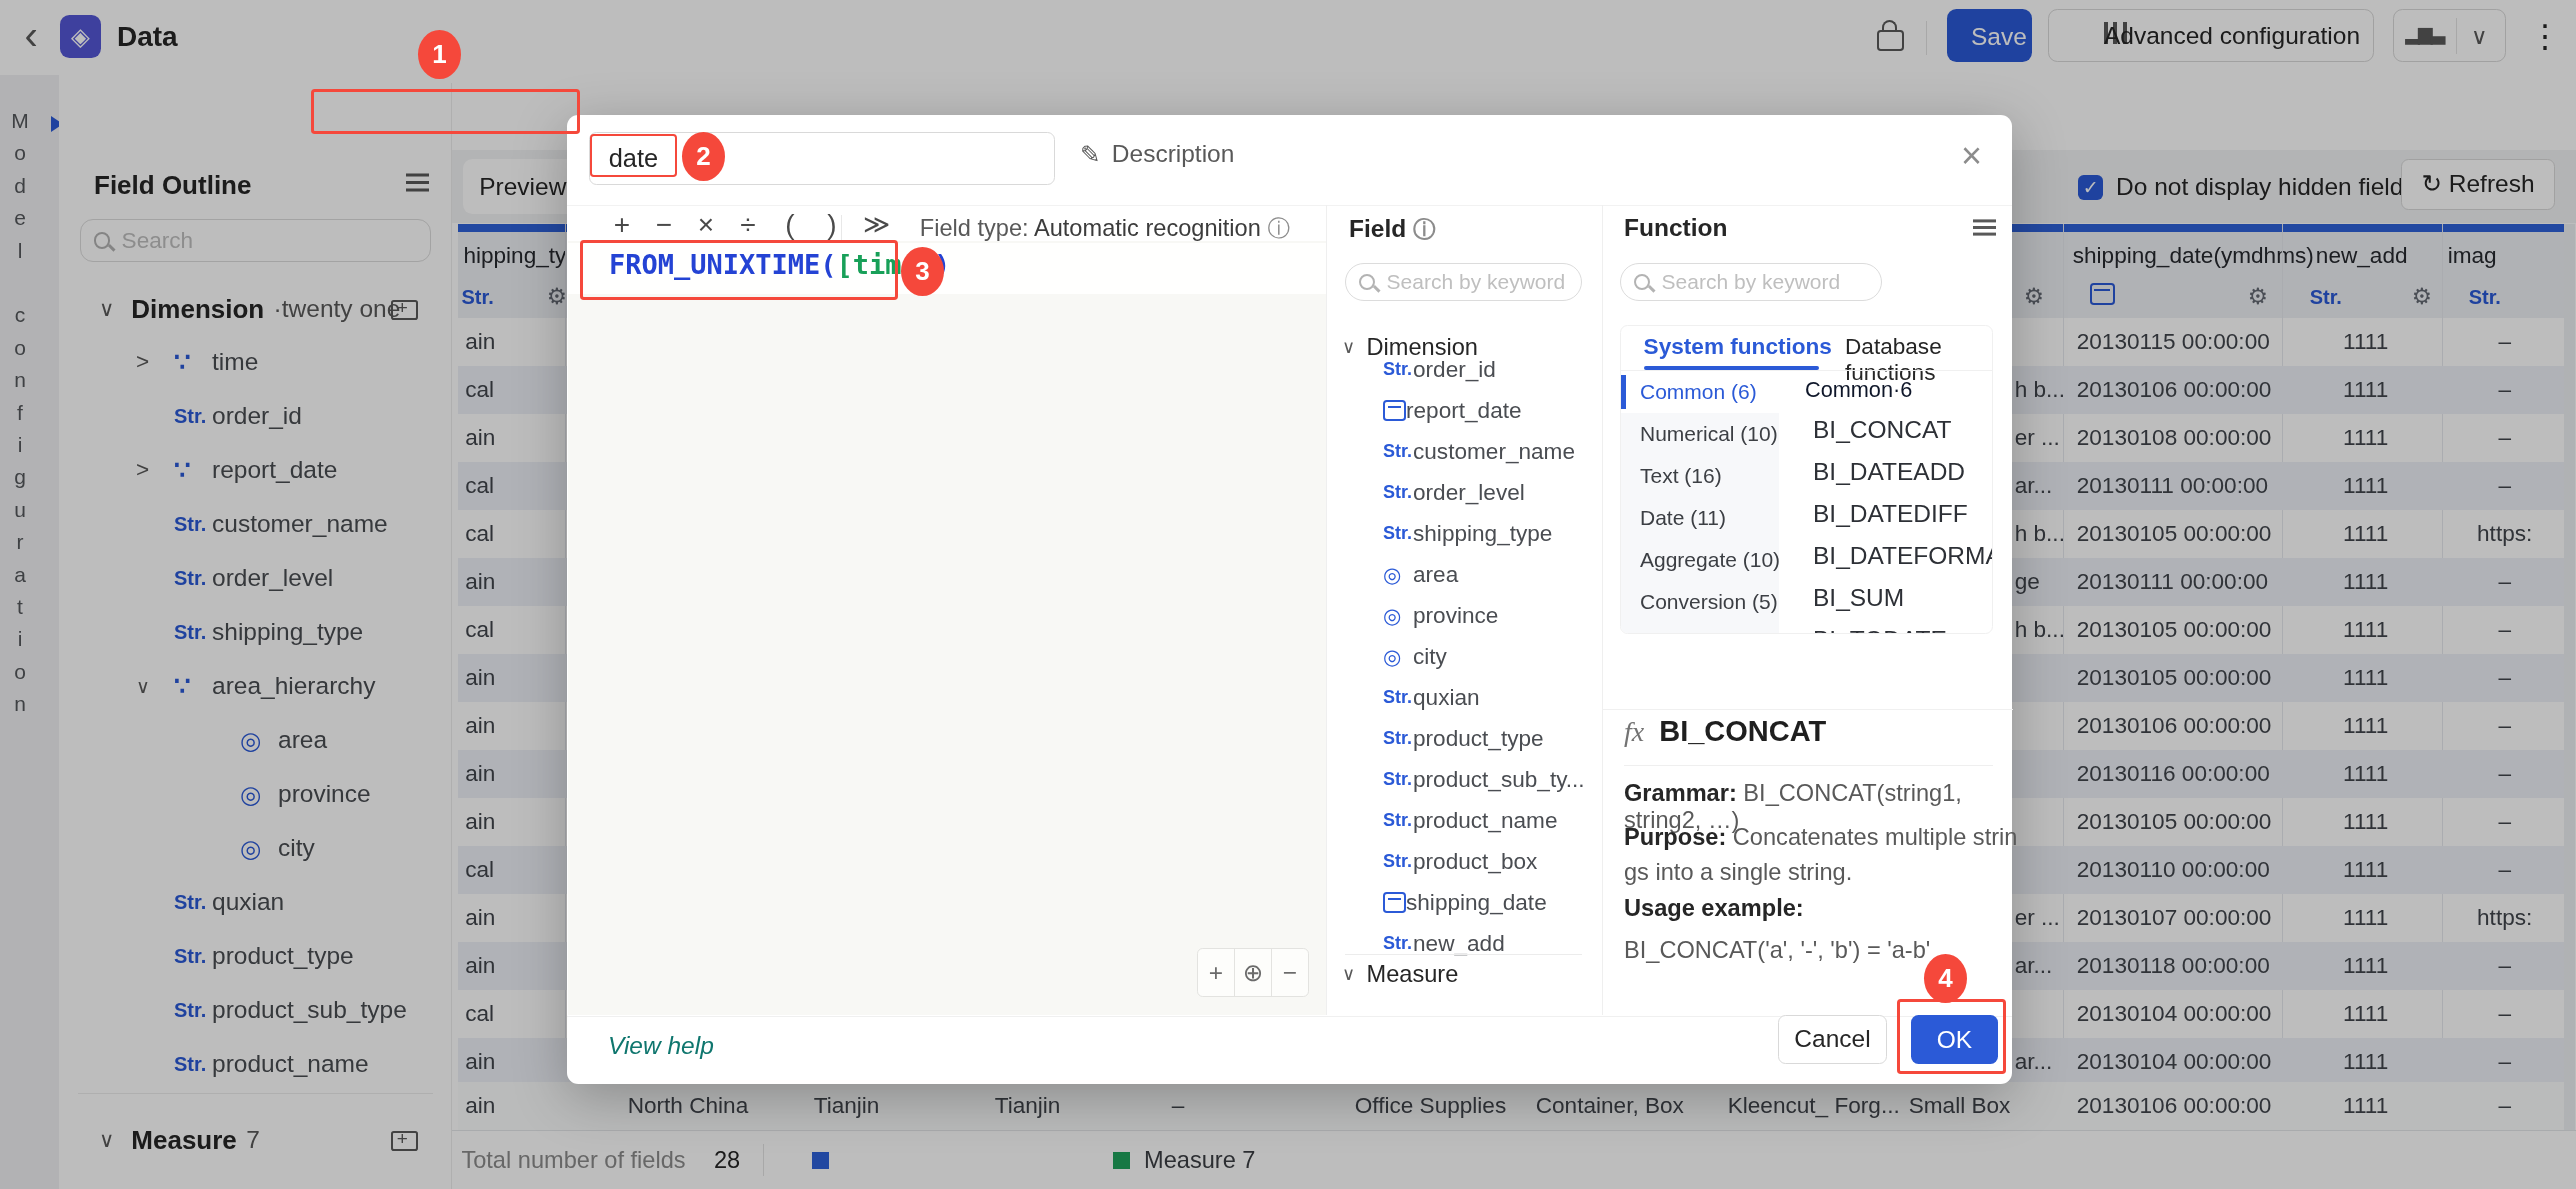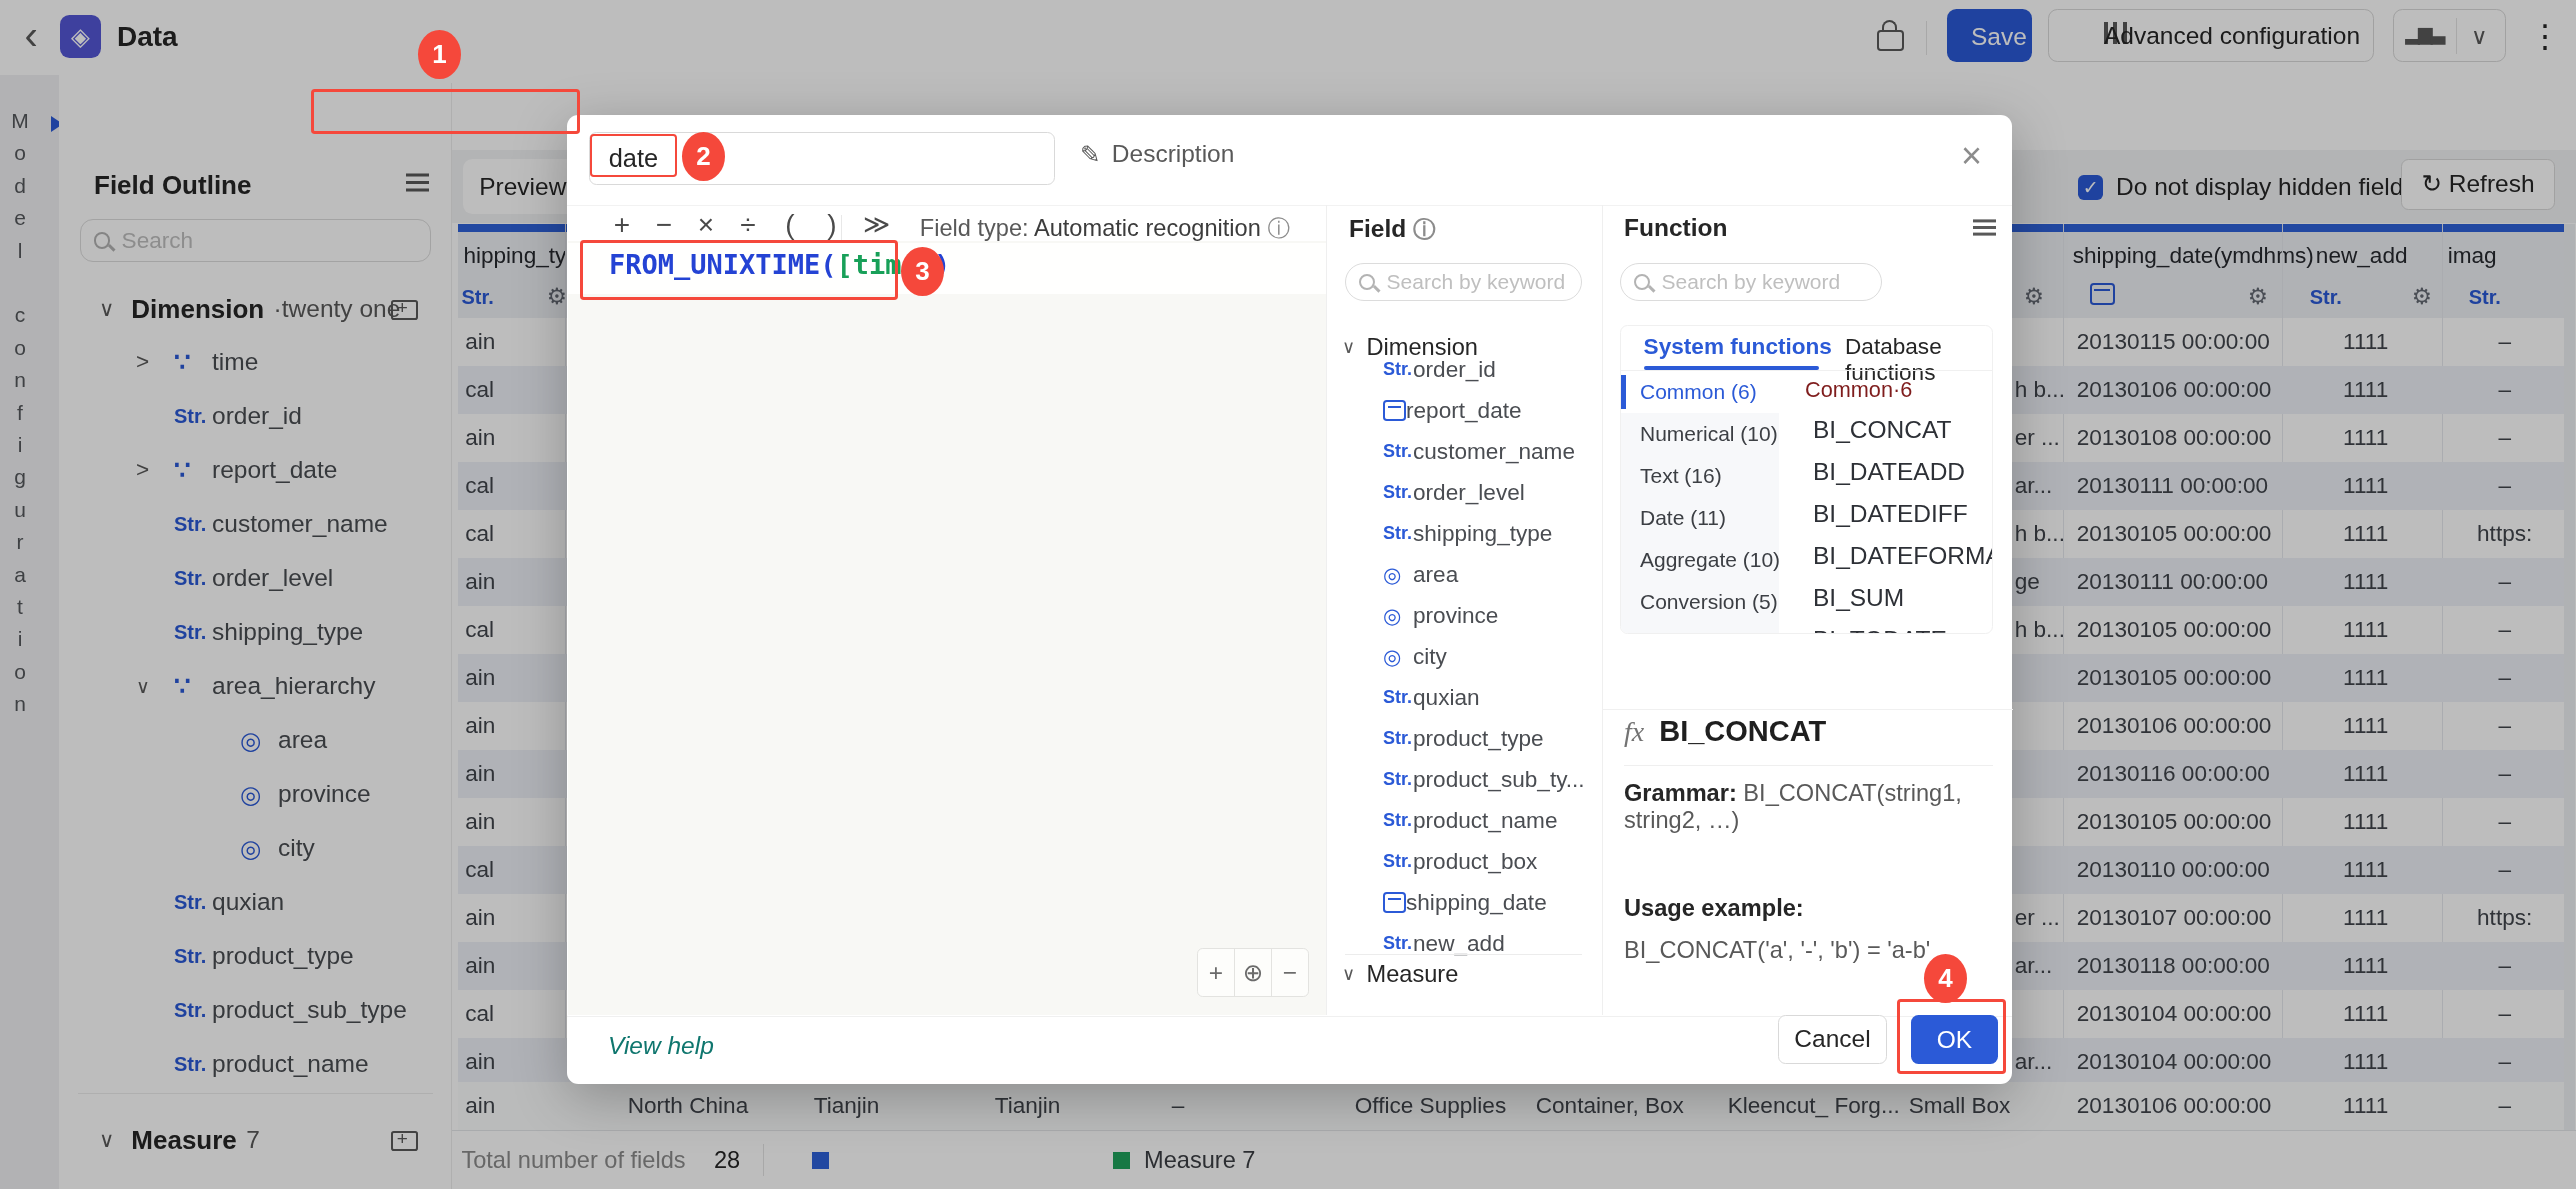--- a/index.html
+++ b/index.html
@@ -144,21 +144,21 @@
   .tabsys{position:absolute;left:22.6px;top:7.5px;font-size:22.6px;color:#2B5AD7;font-weight:bold;}
   .tabdb{position:absolute;left:224px;top:7.5px;font-size:22.6px;color:#262626;}
   .tabline{position:absolute;left:22.6px;top:40px;width:175px;height:3.8px;background:#2B5AD7;border-radius:1.9px;}
   .tabhr{position:absolute;left:0;top:44px;width:373px;border-top:0.9px solid #f0f0f0;}
   .catpane{position:absolute;left:0;top:45px;width:158px;height:319px;background:#f7f8fa;}
   .catrow{position:relative;height:42px;line-height:42px;padding-left:19px;font-size:21px;color:#3c3f44;white-space:nowrap;}
   .catrow .cinfo{font-size:19px;color:#8c8c8c;margin-left:5.7px;}
   .cat-active{background:#fff;color:#2B5AD7;}
   .cat-active::before{content:"";position:absolute;left:0;top:3.8px;bottom:3.8px;width:4.7px;background:#2B5AD7;}
   .fnlist{position:absolute;left:158px;top:45px;width:215px;}
-  .fngroup{height:38px;line-height:38px;padding-left:26px;font-size:21.7px;color:#7f1d1d;}
+  .fngroup{height:38px;line-height:38px;padding-left:26px;font-size:21.7px;color:#0f172a;}
   .fnitem{height:42px;line-height:42px;padding-left:34px;font-size:24.5px;color:#2d3036;}
   .dethr1{position:absolute;left:1035px;top:594px;width:411px;border-top:0.9px solid #f0f0f0;}
   .fxrow{position:absolute;left:1057px;top:600px;display:flex;align-items:center;gap:15px;}
   .fx{font-family:"Liberation Serif",serif;font-style:italic;font-size:28px;color:#737373;}
   .fxname{font-size:29px;font-weight:bold;color:#1f1f1f;}
   .dethr2{position:absolute;left:1057px;top:650px;width:369px;border-top:0.9px solid #efefef;}
   .detline{position:absolute;left:1057px;font-size:23.6px;color:#595959;}
   .detline b{color:#262626;}
   .purpose{width:396px;line-height:35px;word-break:break-all;}
   .dfooterhr{position:absolute;left:0;top:901px;width:1445px;border-top:0.9px solid #f0f0f0;}
@@ -739,20 +739,21 @@
         <div class="fngroup">Numerical·10</div>
       </div>
     </div>
     <div class="dethr1"></div>
     <div class="fxrow">
       <span class="fx">fx</span>
       <span class="fxname">BI_CONCAT</span>
     </div>
     <div class="dethr2"></div>
     <div class="detline" style="top:665px;"><b>Grammar:</b> <span>BI_CONCAT(string1, string2, …)</span></div>
+    <div class="detline purpose" style="top:705px;"><b>Purpose:</b> <span>Concatenates multiple strings into a single string.</span></div>
     <div class="detline" style="top:780px;"><b>Usage example:</b></div>
     <div class="detline" style="top:822px;">BI_CONCAT('a', '-', 'b') = 'a-b'</div>
 
     <div class="dfooterhr"></div>
     <a class="viewhelp">View help</a>
     <div class="btn-cancel">Cancel</div>
     <div class="btn-ok">OK</div>
   </section>
 
   <div class="redbox anno" style="left:311px;top:89px;width:269px;height:45px;"></div>

